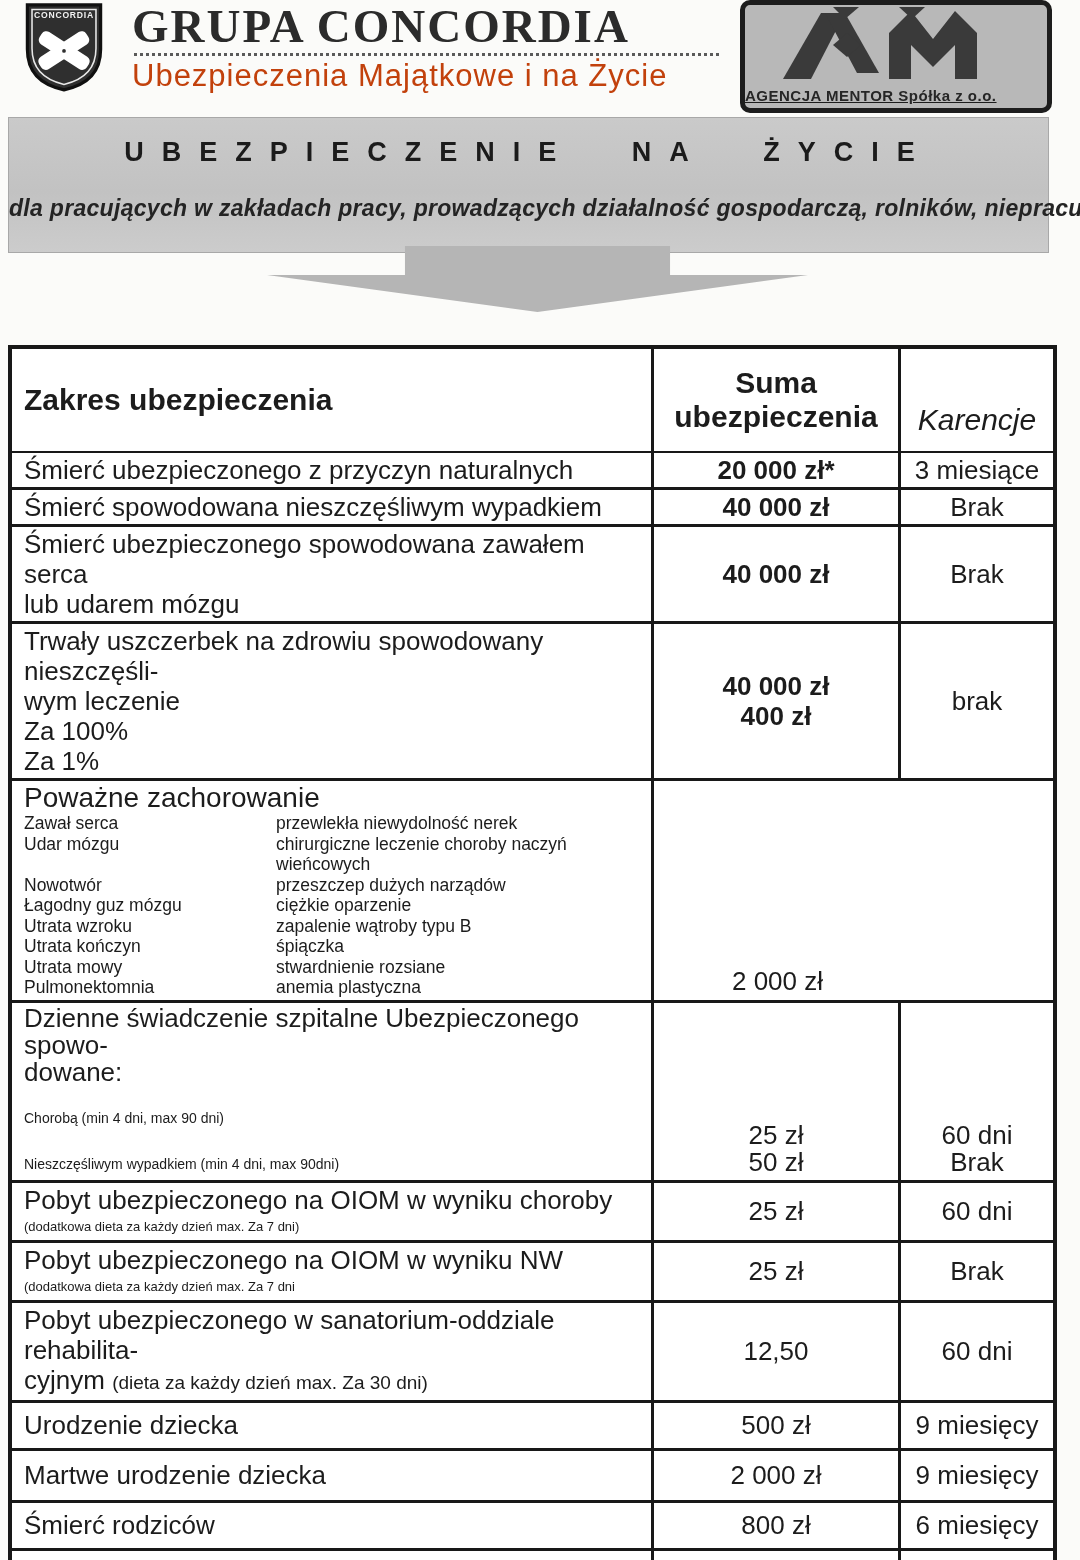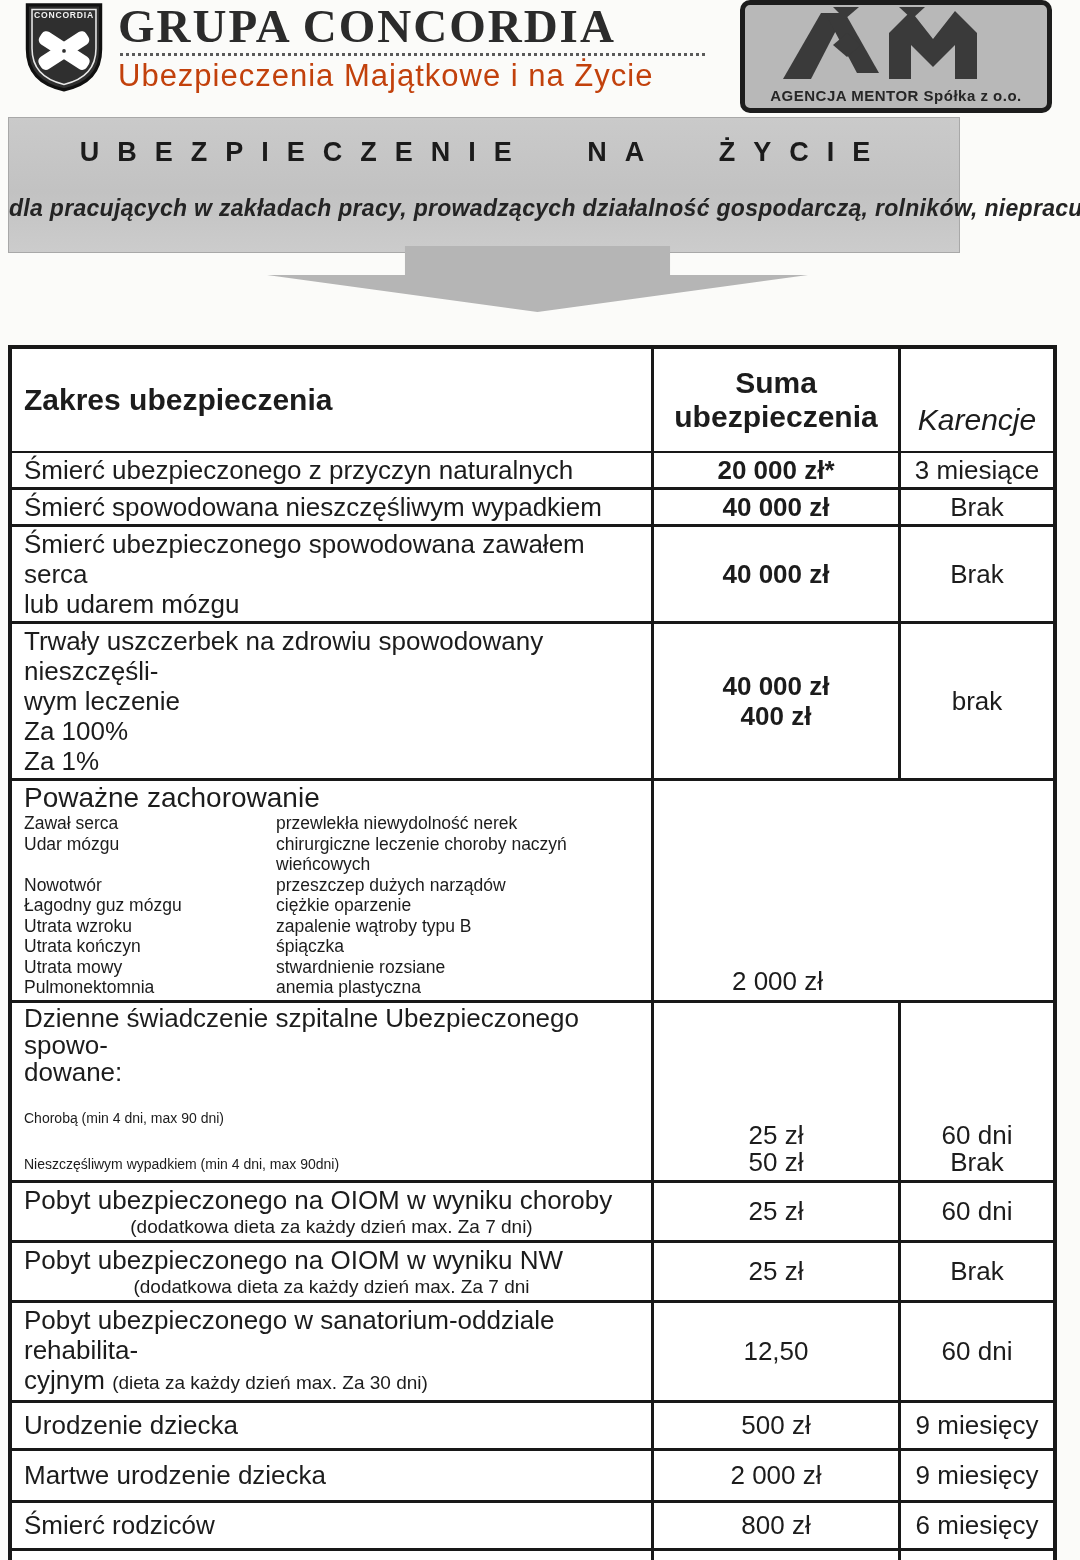--- a/index.html
+++ b/index.html
@@ -7,44 +7,45 @@
   html,body{ width:1080px; height:1560px; overflow:hidden; }
   body{
     background:#fbfbf9;
     font-family:"Liberation Sans","DejaVu Sans",sans-serif;
     color:#1c1c1c;
     position:relative;
   }
 
   
   .shield{ position:absolute; left:25px; top:2px; width:78px; height:90px; }
-  .brand{ position:absolute; left:118px; top:0; width:620px; }
+  .brand{ position:absolute; left:132px; top:0; width:620px; }
   .brand-title{
     font-family:"Liberation Serif","DejaVu Serif",serif;
     font-weight:700; font-size:47px; letter-spacing:2px; color:#2b2b2b;
     line-height:52px; white-space:nowrap;
   }
   .brand-rule{ width:585px; border-top:3px dotted #5a5a5a; margin:1px 0 2px 2px; }
   .brand-sub{ font-size:31px; color:#c2410c; letter-spacing:1px; white-space:nowrap; }
 
   .am-box{
     position:absolute; left:740px; top:0; width:312px; height:113px;
     background:#b8b8b8; border:5px solid #1d1d1d; border-radius:10px;
-    display:flex; flex-direction:column; align-items:center; justify-content:flex-end;
+    display:flex; flex-direction:column; justify-content:flex-end;
     overflow:hidden;
+    text-decoration:underline;
   }
   .am-letters{ flex:1 1 auto; width:100%; display:flex; align-items:center; justify-content:center; }
   .am-caption{
     font-size:15px; font-weight:700; color:#262626; letter-spacing:.5px;
     padding:0 0 4px 0; white-space:nowrap;
   }
 
   
   .banner{
-    position:absolute; left:8px; top:117px; width:952px; height:136px;
+    position:absolute; left:8px; top:117px; width:1041px; height:136px;
     background:linear-gradient(180deg,#cacaca 0%,#c2c2c2 55%,#cccccc 100%);
     border:1px solid #a8a8a8;
     text-align:center;
   }
   .banner-title{
     margin-top:19px; font-size:27px; font-weight:700; color:#1b1b1b;
     letter-spacing:18px; word-spacing:32px; white-space:nowrap;
   }
   .banner-sub{
     margin-top:27px; font-size:23px; font-weight:700; font-style:italic;
@@ -70,21 +71,21 @@
   .c:last-child{ border-right:none; }
   .c-suma,.c-kar{ align-items:center; text-align:right; padding:2px 4px; }
 
   .hd-zakres{ font-size:30px; font-weight:700; justify-content:center; }
   .hd-suma{ font-size:30px; font-weight:700; line-height:34px; }
   .hd-kar{ font-size:30px; font-style:italic; justify-content:flex-end; padding-bottom:14px; }
 
   .line.big{ font-size:26px; line-height:30px; }
   .line.ph{ font-size:28px; line-height:30px; }
   .line.sub{ font-size:14px; line-height:27px;margin-top:19px; }
-  .line.note{ font-size:19px; line-height:23px;text-align:center; }
+  .line.note{ font-size:13px; line-height:23px; }
   .line.hbig{ font-size:26px; line-height:27px; }
   .inline-note{ font-size:19px; }
 
   .pairs{ display:grid; grid-template-columns:248px 1fr; column-gap:4px;
           font-size:17.5px; line-height:20.5px; }
 
   .val{ font-size:26px; line-height:30px; }
   .val.b{ font-weight:700; }
   .val.h27{ line-height:27px; }
 

